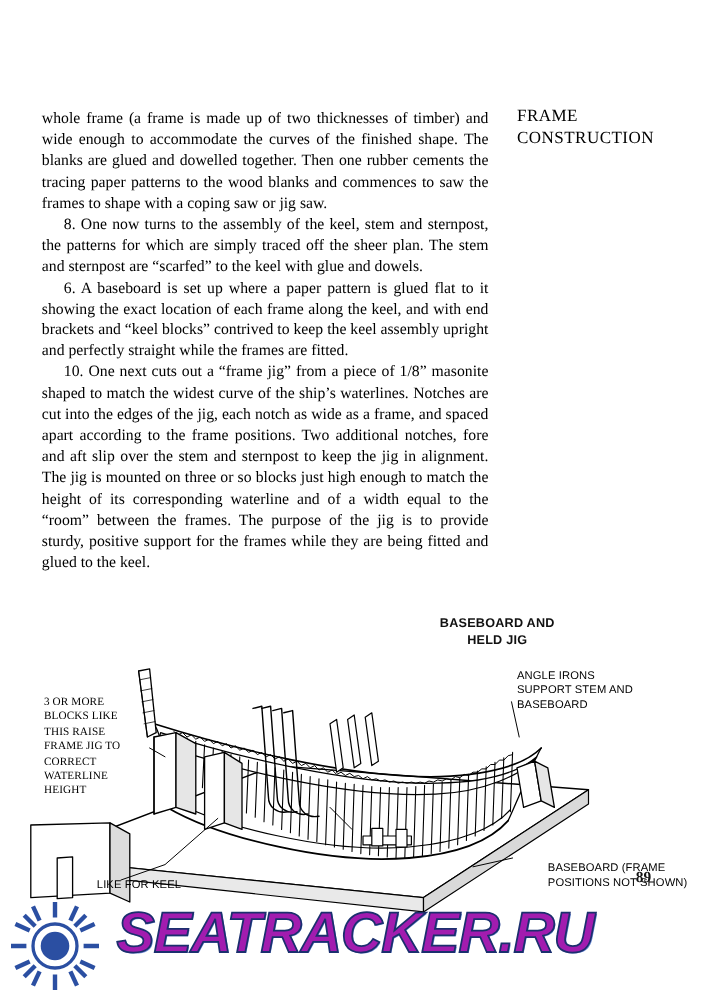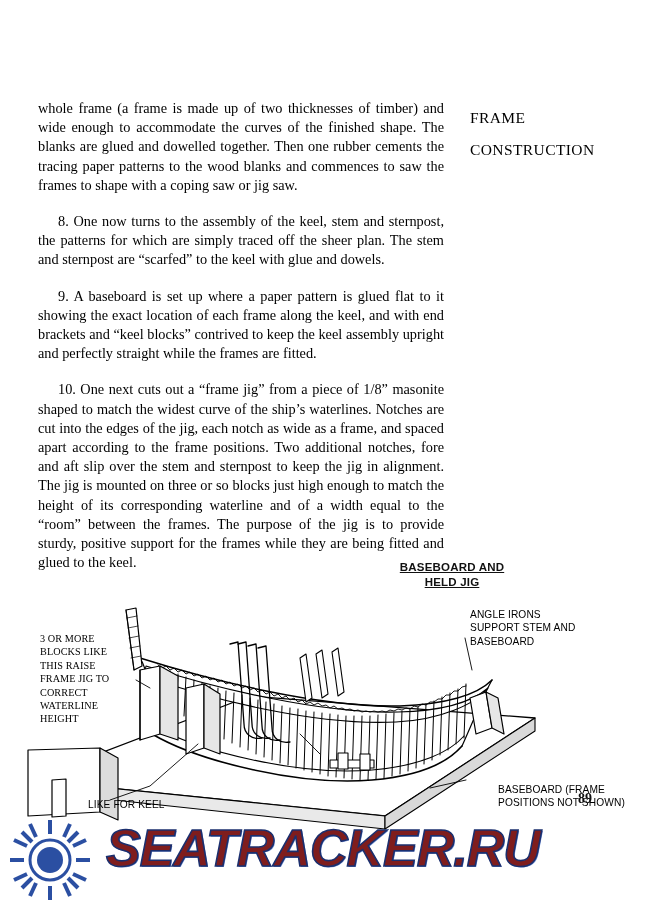--- a/index.html
+++ b/index.html
@@ -27,39 +27,39 @@
     position: absolute;
     left: 470px;
     top: 96px;
     width: 165px;
     font-family: "Liberation Serif", serif;
     font-size: 15.5px;
     line-height: 20px;
     letter-spacing: 0.4px;
     color: #000;
   }
-  .side-heading div { white-space: nowrap; margin-top: 12px; }
+  .side-heading div { white-space: nowrap; }
 
   
   .bodycol {
     position: absolute;
     left: 38px;
     top: 99px;
     width: 406px;
     font-size: 14.3px;
     line-height: 19.2px;
     text-align: justify;
     color: #000000;
   }
   .bodycol p {
     margin: 0 0 0 0;
     text-indent: 0;
     hyphens: auto;
   }
-  .bodycol p.indent { text-indent: 20px; margin-top: 17px; }
+  .bodycol p.indent { text-indent: 20px; }
   .bodycol p + p { margin-top: 0px; }
 
   
   .figure {
     position: absolute;
     left: 0;
     top: 548px;
     width: 648px;
     height: 300px;
   }
@@ -67,21 +67,20 @@
     position: absolute;
     left: 372px;
     top: 12px;
     width: 160px;
     text-align: center;
     font-family: "Liberation Sans", sans-serif;
     font-weight: bold;
     font-size: 11.5px;
     line-height: 15px;
     letter-spacing: 0.2px;
-    text-decoration: underline;
   }
   .callout {
     position: absolute;
     font-family: "Liberation Sans", sans-serif;
     font-size: 10.2px;
     line-height: 13.4px;
     letter-spacing: 0.1px;
     color: #000;
   }
   .callout.c-blocks { left: 40px; top: 84px; width: 90px; font-family: Liberation Serif, serif; }
@@ -116,21 +115,21 @@
   }
   .wm-text {
     position: absolute;
     left: 106px;
     top: 6px;
     font-family: "Liberation Sans", sans-serif;
     font-weight: bold;
     font-style: italic;
     font-size: 52px;
     letter-spacing: -1px;
-    color: #7f1d1d;
+    color: #a21caf;
     -webkit-text-stroke: 1.6px #1b2f6e;
     text-shadow: 1px 1px 0 #6f8fd6;
     white-space: nowrap;
   }
   .wm-sun {
     position: absolute;
     left: 8px;
     top: 6px;
     width: 84px;
     height: 84px;
@@ -142,21 +141,21 @@
 <div class="page">
 
   <div class="side-heading">
     <div>FRAME</div>
     <div>CONSTRUCTION</div>
   </div>
 
   <div class="bodycol">
     <p>whole frame (a frame is made up of two thicknesses of timber) and wide enough to accommodate the curves of the finished shape. The blanks are glued and dowelled together. Then one rubber cements the tracing paper patterns to the wood blanks and commences to saw the frames to shape with a coping saw or jig saw.</p>
     <p class="indent">8. One now turns to the assembly of the keel, stem and sternpost, the patterns for which are simply traced off the sheer plan. The stem and sternpost are “scarfed” to the keel with glue and dowels.</p>
-    <p class="indent">9. A baseboard is set up where a paper pattern is glued flat to it showing the exact location of each frame along the keel, and with end brackets and “keel blocks” contrived to keep the keel assembly upright and perfectly straight while the frames are fitted.</p>
+    <p class="indent">6. A baseboard is set up where a paper pattern is glued flat to it showing the exact location of each frame along the keel, and with end brackets and “keel blocks” contrived to keep the keel assembly upright and perfectly straight while the frames are fitted.</p>
     <p class="indent">10. One next cuts out a “frame jig” from a piece of 1/8” masonite shaped to match the widest curve of the ship’s waterlines. Notches are cut into the edges of the jig, each notch as wide as a frame, and spaced apart according to the frame positions. Two additional notches, fore and aft slip over the stem and sternpost to keep the jig in alignment. The jig is mounted on three or so blocks just high enough to match the height of its corresponding waterline and of a width equal to the “room” between the frames. The purpose of the jig is to provide sturdy, positive support for the frames while they are being fitted and glued to the keel.</p>
   </div>
 
   <div class="figure">
 
     <svg class="drawing" viewBox="0 0 648 300">
       <g fill="none" stroke="#000" stroke-width="1.1" stroke-linejoin="round" stroke-linecap="round">
 
         <path d="M30 232 L250 148 L535 170 L385 268 Z" fill="#ffffff" stroke="#000" stroke-width="1.3"></path>
         <path d="M30 232 L30 243 L385 281 L385 268 Z" fill="#e9e9e9" stroke="#000" stroke-width="1.1"></path>

